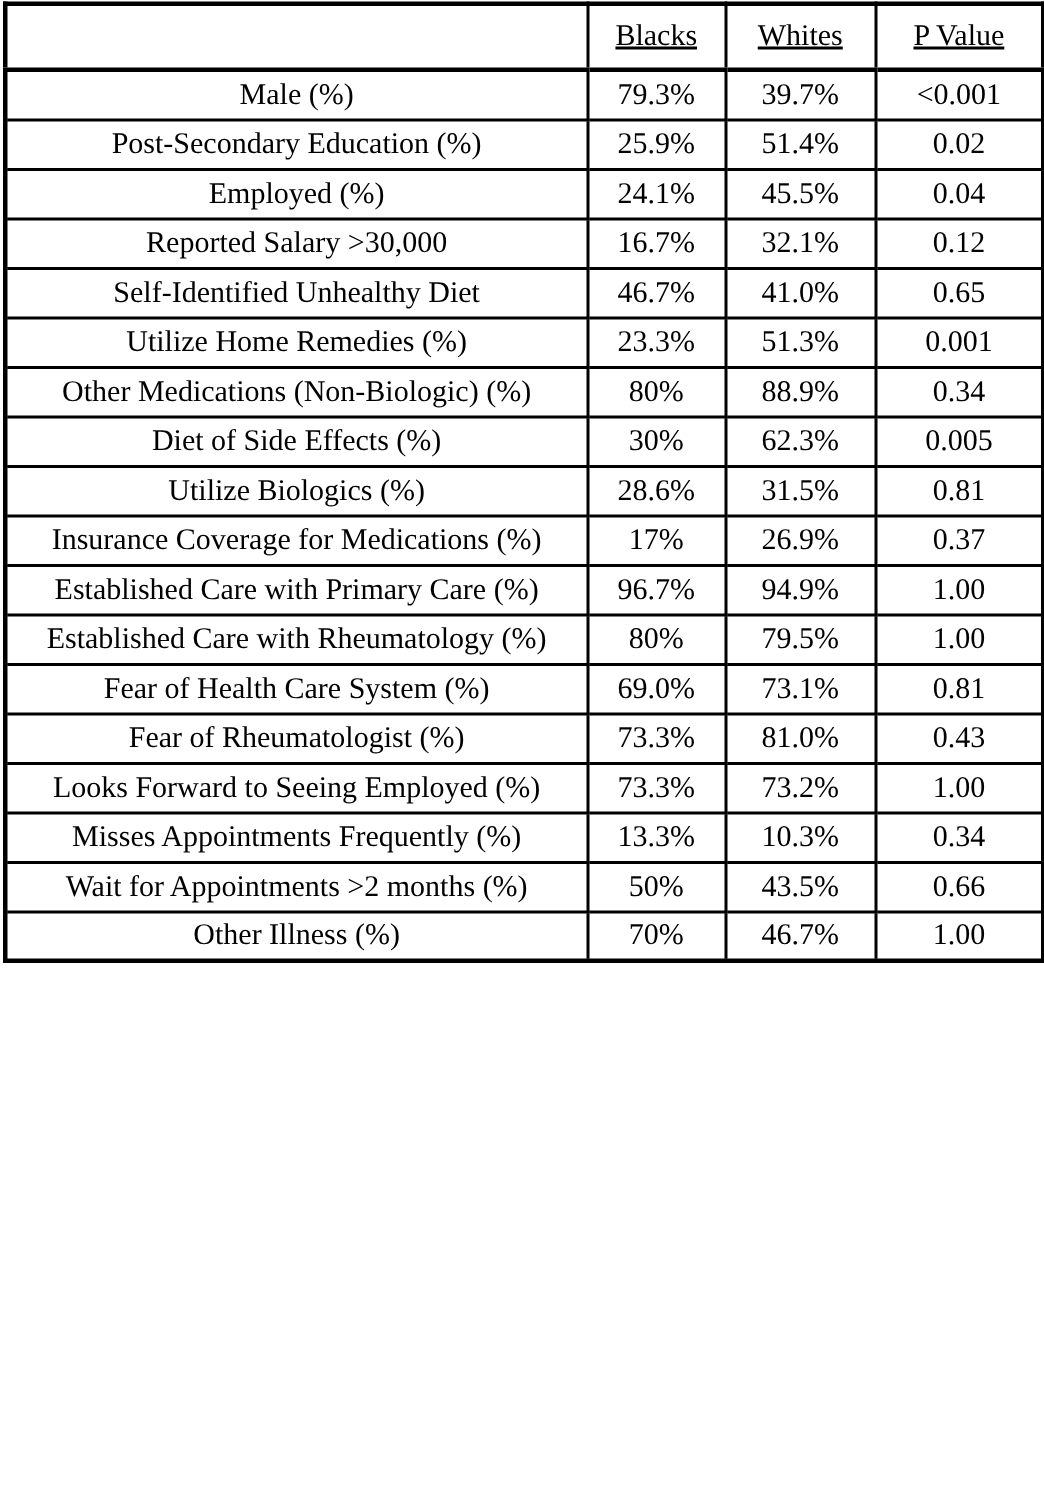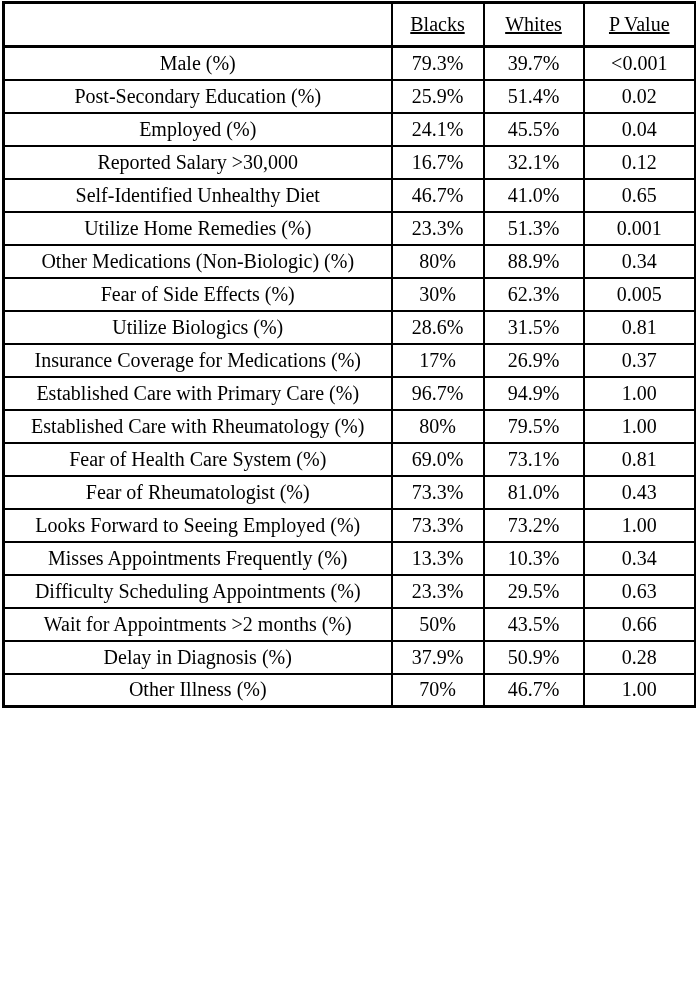--- a/index.html
+++ b/index.html
@@ -107,21 +107,21 @@
         <td class="num-cell">51.3%</td>
         <td class="num-cell bold">0.001</td>
       </tr>
       <tr>
         <td class="label-cell">Other Medications (Non-Biologic) (%)</td>
         <td class="num-cell">80%</td>
         <td class="num-cell">88.9%</td>
         <td class="num-cell">0.34</td>
       </tr>
       <tr>
-        <td class="label-cell">Fear of Side Effects (%)</td>
+        <td class="label-cell">Diet of Side Effects (%)</td>
         <td class="num-cell">30%</td>
         <td class="num-cell">62.3%</td>
         <td class="num-cell bold">0.005</td>
       </tr>
       <tr>
         <td class="label-cell">Utilize Biologics (%)</td>
         <td class="num-cell">28.6%</td>
         <td class="num-cell">31.5%</td>
         <td class="num-cell">0.81</td>
       </tr>
@@ -161,36 +161,24 @@
         <td class="num-cell">73.2%</td>
         <td class="num-cell">1.00</td>
       </tr>
       <tr>
         <td class="label-cell">Misses Appointments Frequently (%)</td>
         <td class="num-cell">13.3%</td>
         <td class="num-cell">10.3%</td>
         <td class="num-cell">0.34</td>
       </tr>
       <tr>
-        <td class="label-cell">Difficulty Scheduling Appointments (%)</td>
-        <td class="num-cell">23.3%</td>
-        <td class="num-cell">29.5%</td>
-        <td class="num-cell">0.63</td>
-      </tr>
-      <tr>
         <td class="label-cell">Wait for Appointments &gt;2 months (%)</td>
         <td class="num-cell">50%</td>
         <td class="num-cell">43.5%</td>
         <td class="num-cell">0.66</td>
-      </tr>
-      <tr>
-        <td class="label-cell">Delay in Diagnosis (%)</td>
-        <td class="num-cell">37.9%</td>
-        <td class="num-cell">50.9%</td>
-        <td class="num-cell">0.28</td>
       </tr>
       <tr>
         <td class="label-cell">Other Illness (%)</td>
         <td class="num-cell">70%</td>
         <td class="num-cell">46.7%</td>
         <td class="num-cell">1.00</td>
       </tr>
     </tbody>
 </table>
 

